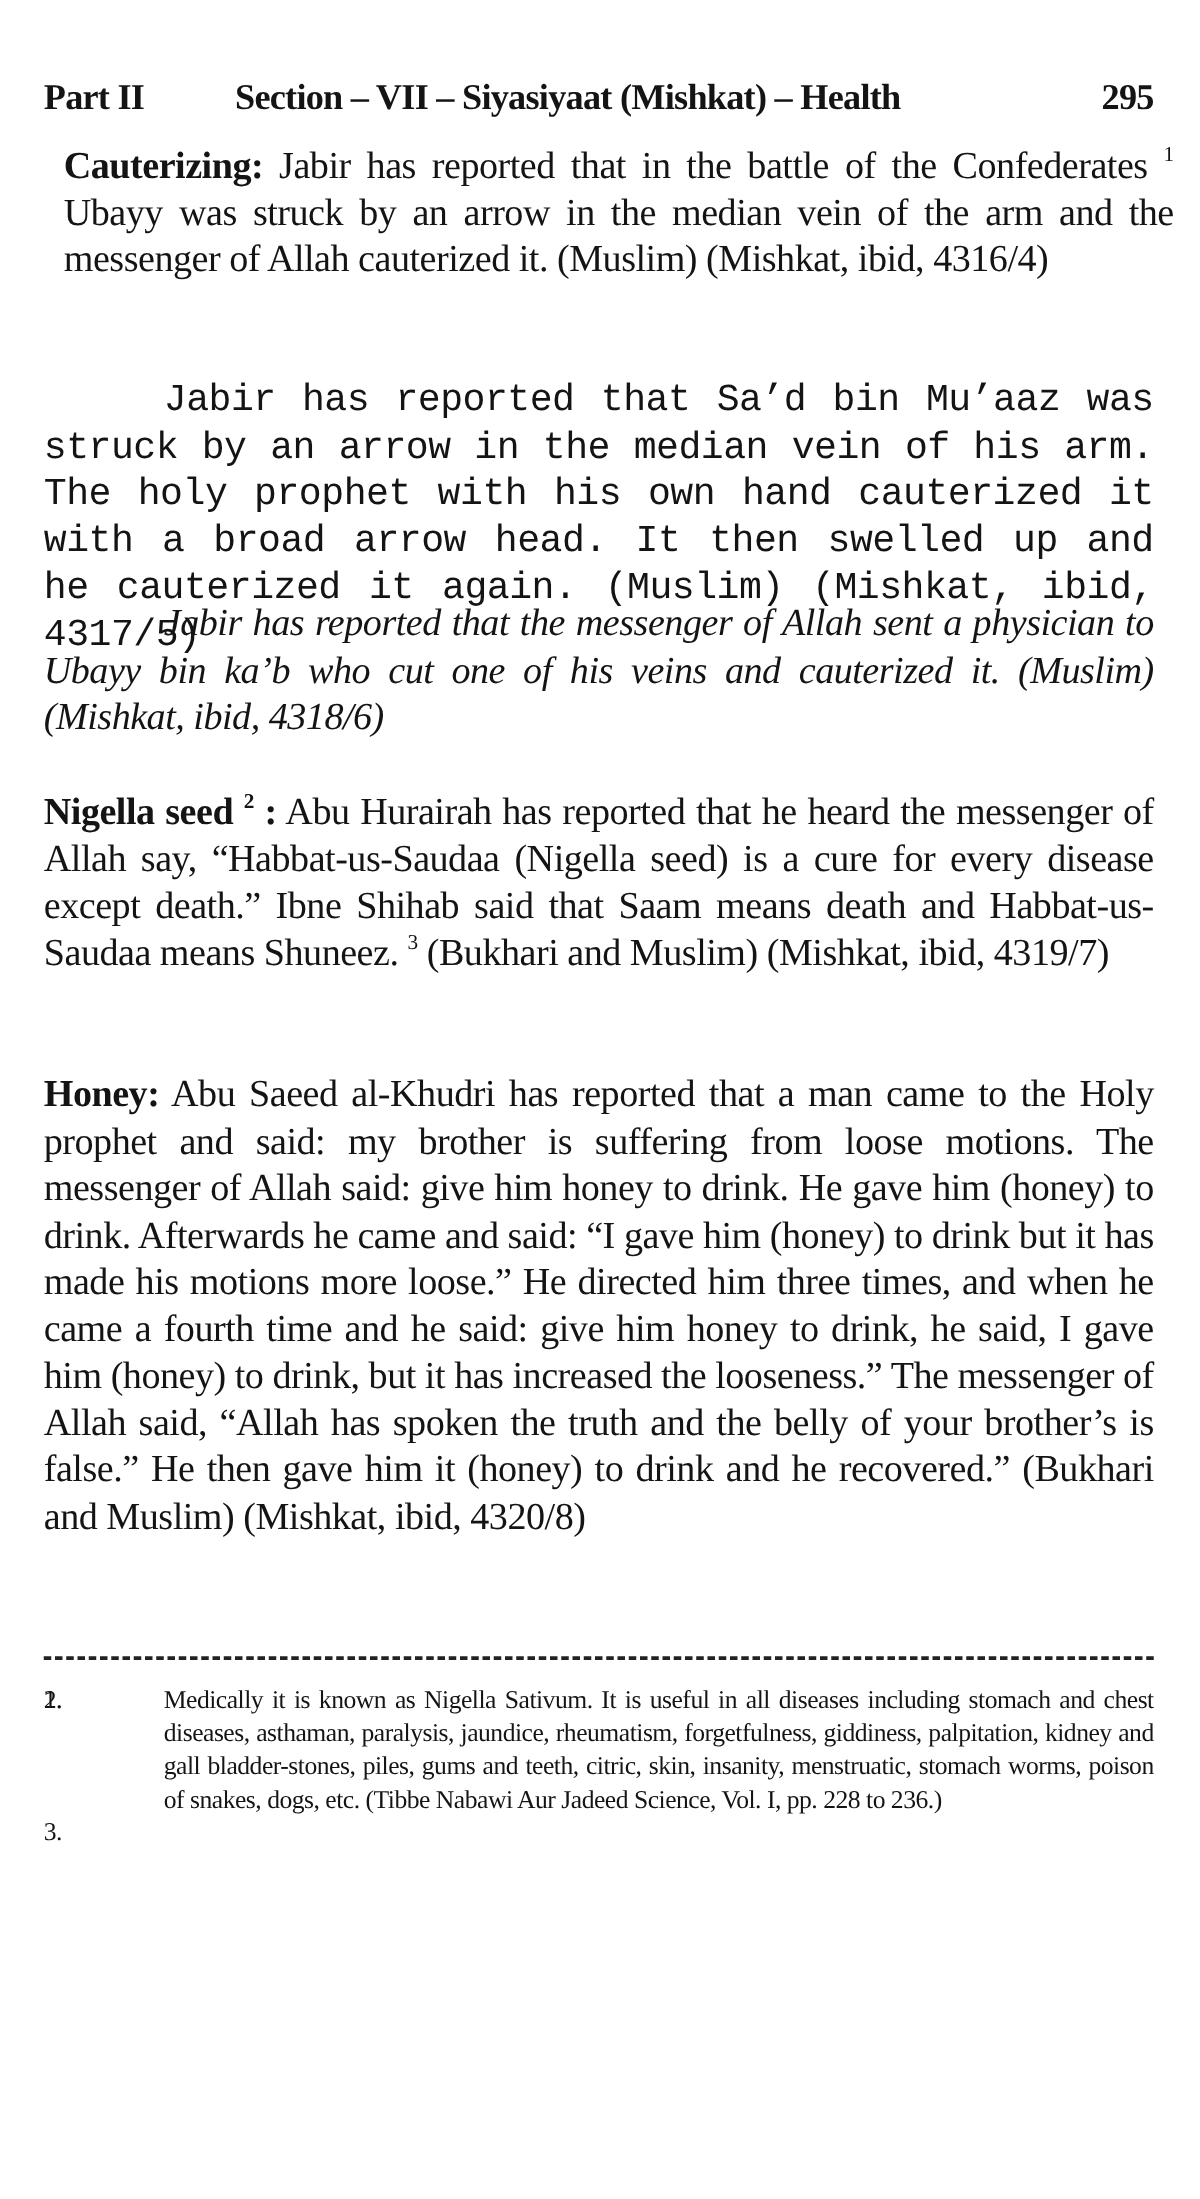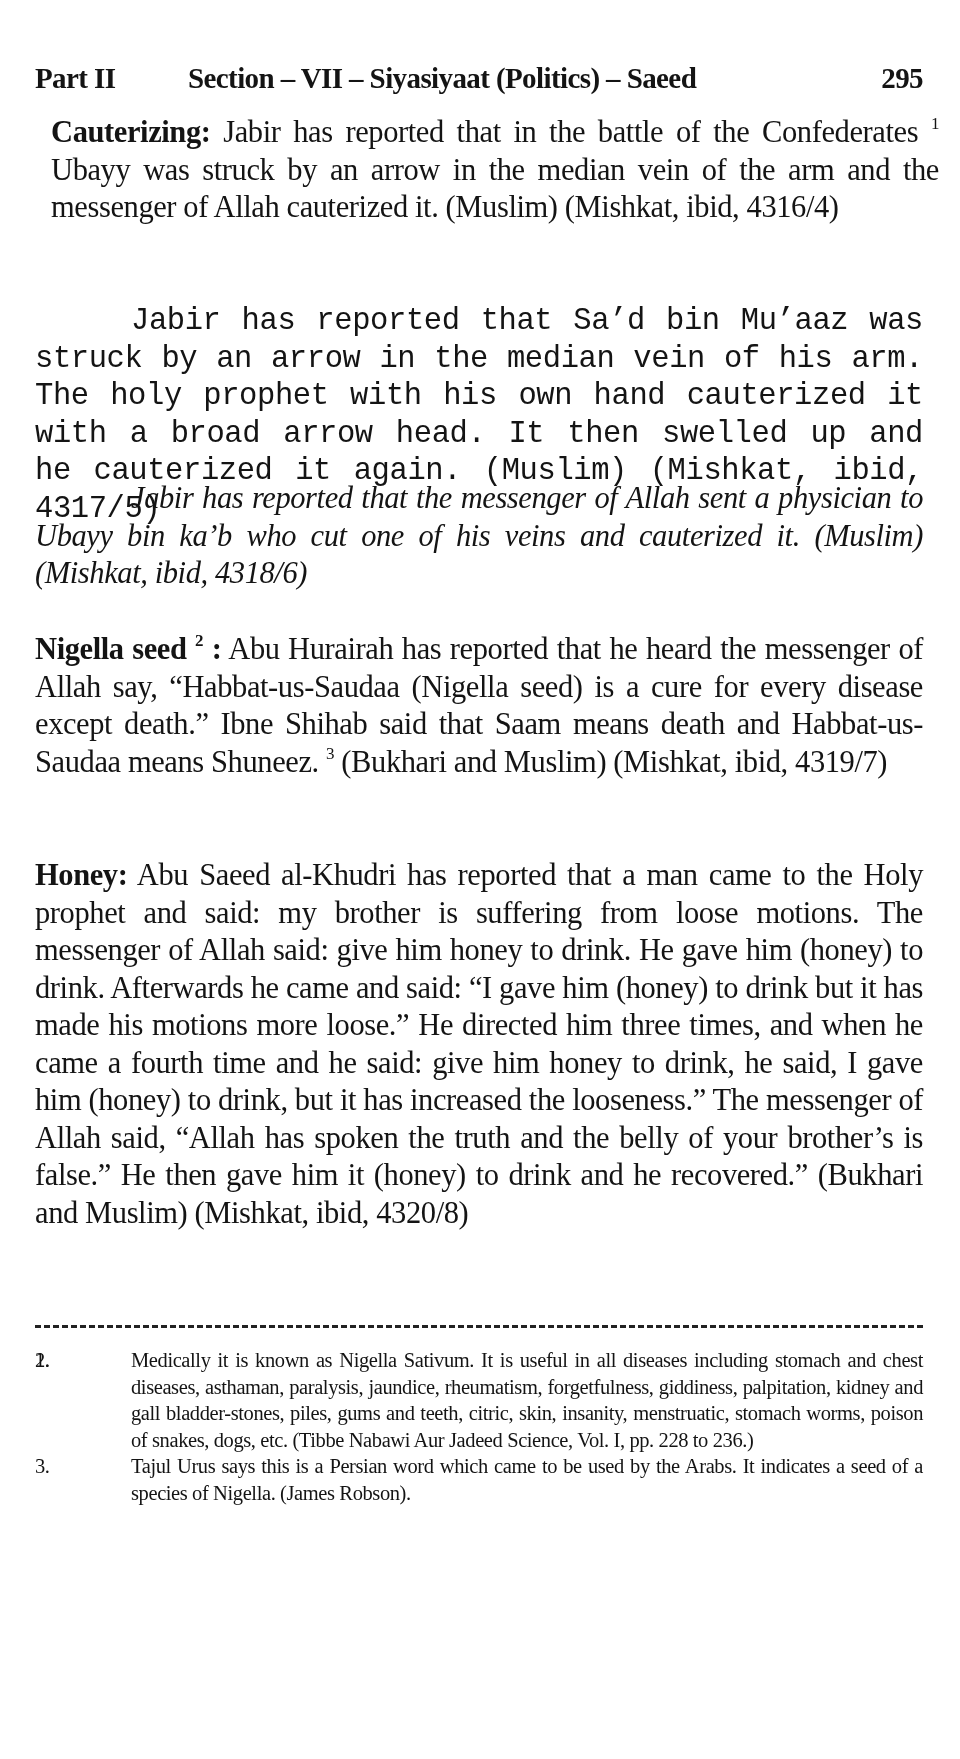--- a/index.html
+++ b/index.html
@@ -28,21 +28,21 @@
   .fn { position: relative; padding-left: 96px; text-align: justify; margin-bottom: 0; }
   .fn .num { position: absolute; left: 0; top: 0; }
 </style>
 </head>
 <body>
 
 <div class="page">
 
   <div class="header">
     <span class="part">Part II</span>
-    <span class="section">Section – VII – Siyasiyaat (Politics) – Saeed</span>
+    <span class="section">Section – VII – Siyasiyaat (Mishkat) – Health</span>
     <span class="pageno">295</span>
   </div>
 
   <p class="para p1" style="margin:16px"><b>Cauterizing:</b><span> Jabir has reported that in the battle of the Confederates </span><sup>1</sup><span> Ubayy was struck by an arrow in the median vein of the arm and the messenger of Allah cauterized it. (Muslim) (Mishkat, ibid, 4316/4)</span></p>
 
   <p class="para indent p2" style="margin:0">Jabir has reported that Sa’d bin Mu’aaz was struck by an arrow in the median vein of his arm. The holy prophet with his own hand cauterized it with a broad arrow head. It then swelled up and he cauterized it again. (Muslim) (Mishkat, ibid, 4317/5)</p>
 
   <p class="para indent p3" style="margin:0">Jabir has reported that the messenger of Allah sent a physician to Ubayy bin ka’b who cut one of his veins and cauterized it. (Muslim) (Mishkat, ibid, 4318/6)</p>
 
   <p class="para p4" style="margin:0"><b><span>Nigella seed</span> <sup>2</sup><span> :</span></b><span> Abu Hurairah has reported that he heard the messenger of Allah say, “Habbat-us-Saudaa (Nigella seed) is a cure for every disease except death.” Ibne Shihab said that Saam means death and Habbat-us-Saudaa means Shuneez. </span><sup>3</sup><span> (Bukhari and Muslim) (Mishkat, ibid, 4319/7)</span></p>
@@ -54,17 +54,16 @@
   <div class="footnotes">
     <div class="fn">
       <span class="num">1.</span>
     </div>
     <div class="fn">
       <span class="num">2.</span>
       <span>Medically it is known as Nigella Sativum. It is useful in all diseases including stomach and chest diseases, asthaman, paralysis, jaundice, rheumatism, forgetfulness, giddiness, palpitation, kidney and gall bladder-stones, piles, gums and teeth, citric, skin, insanity, menstruatic, stomach worms, poison of snakes, dogs, etc. (Tibbe Nabawi Aur Jadeed Science, Vol. I, pp. 228 to 236.)</span>
     </div>
     <div class="fn">
       <span class="num">3.</span>
-      <span>Tajul Urus says this is a Persian word which came to be used by the Arabs. It indicates a seed of a species of Nigella. (James Robson).</span>
     </div>
   </div>
 
 </div>
 
 </body></html>

